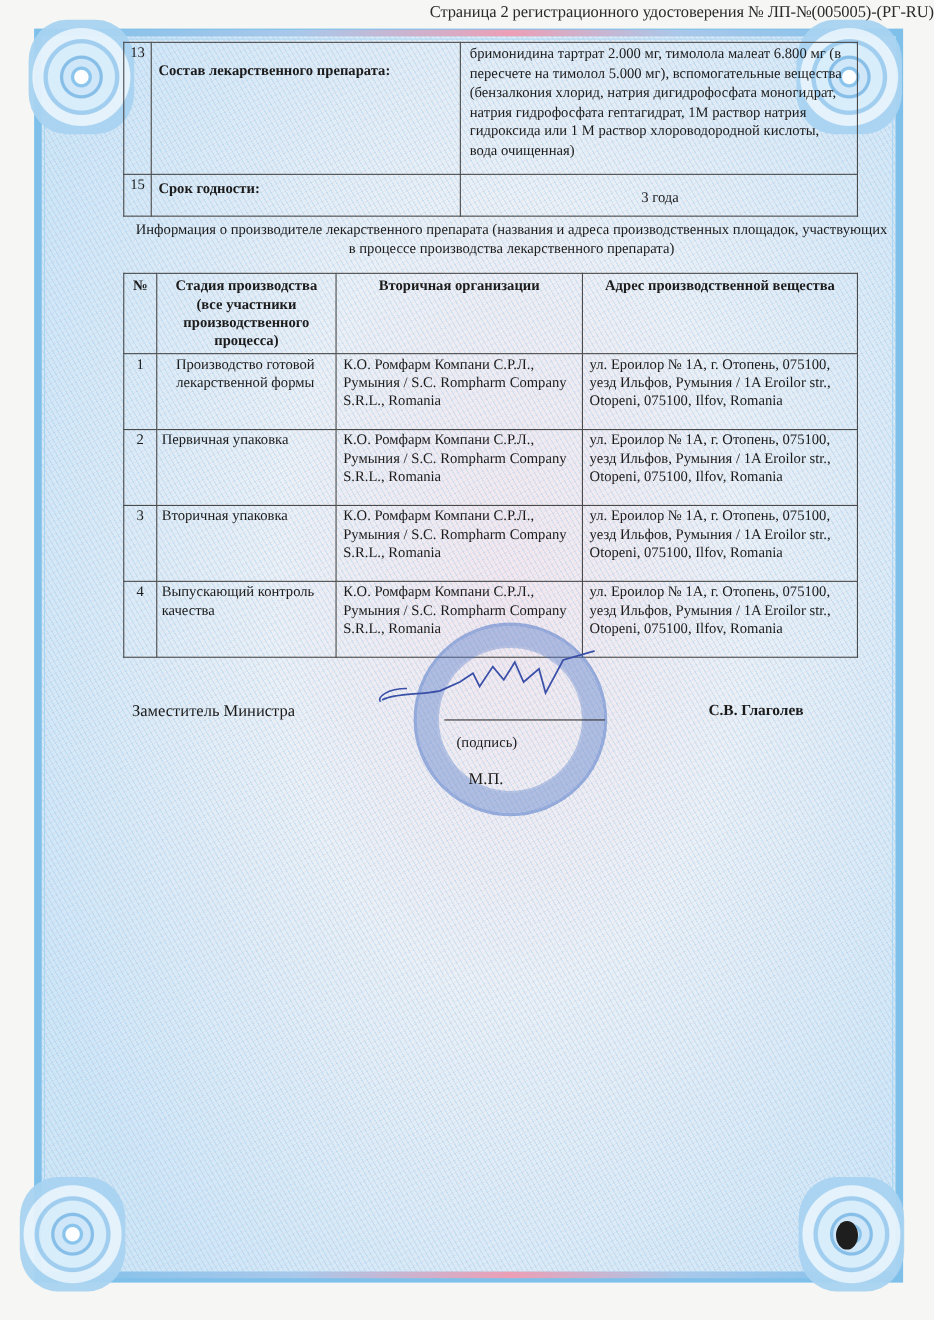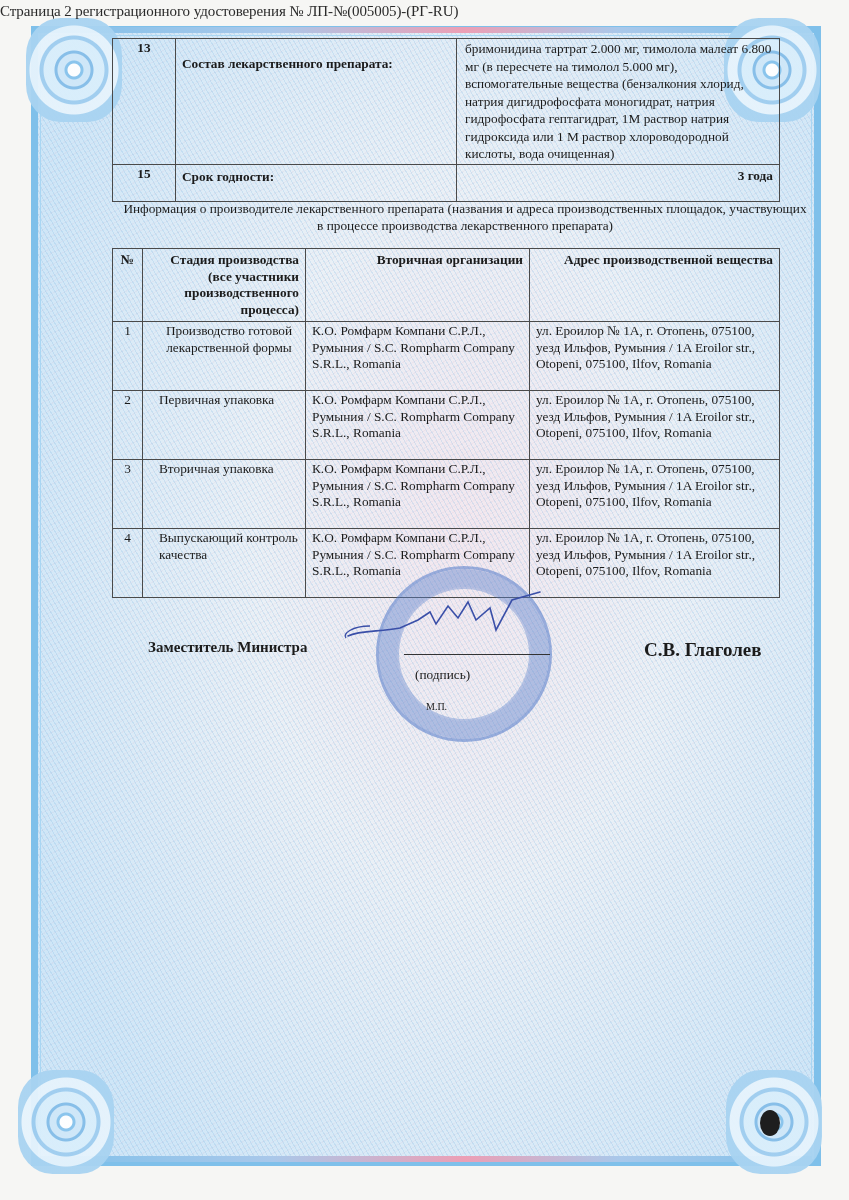--- a/index.html
+++ b/index.html
@@ -3,21 +3,21 @@
 <meta charset="utf-8">
 <style>
   html, body { margin: 0; padding: 0; }
   body {
     width: 849px; height: 1200px; position: relative; overflow: hidden;
     background: #f6f6f4;
     font-family: "Liberation Serif", "DejaVu Serif", serif;
     color: #1b1b1b;
   }
   .page-title {
-    position: absolute; left: 0; top: 3px; width: 849px; text-align: left;
+    position: absolute; left: 0; top: 3px; width: 849px; text-align: right;
     font-size: 15px; color: #2a2a2a; letter-spacing: -0.1px;
   }
   
   .frame {
     position: absolute; left: 31px; top: 26px; width: 790px; height: 1140px;
     box-sizing: border-box;
     border: 7px solid #7fc0ea;
     outline: 1px solid #a9d6f3; outline-offset: -10px;
     background:
       repeating-linear-gradient(60deg, rgba(120,180,225,0.22) 0 1px, transparent 1px 4px),
@@ -41,46 +41,46 @@
   .rosette.bl { left: 18px; top: 1070px; }
   .rosette.br { left: 726px; top: 1070px; }
   .hole {
     position: absolute; left: 760px; top: 1110px; width: 20px; height: 26px;
     border-radius: 50%; background: #1e1e1e;
   }
   
   table { border-collapse: collapse; position: absolute; }
   td, th { border: 1px solid #4a4a4a; vertical-align: top; }
   .t1 { left: 112px; top: 38px; width: 668px; font-size: 13.3px; line-height: 17.5px; }
-  .t1 .num { width: 22px; font-weight: bold; text-align: center; padding: 0 20px; }
+  .t1 .num { width: 22px; font-weight: normal; text-align: center; padding: 0 1px; }
   .t1 .lbl { width: 268px; font-weight: bold; padding: 16px 6px; }
   .t1 .val { padding: 1px 6px 1px 8px; }
   .t1 tr.r13 { height: 120px; }
   .t1 tr.r14 { height: 23px; }
-  .t1 .center { text-align: right; padding-top: 2px; font-weight: bold; }
+  .t1 .center { text-align: center; padding-top: 12px; }
 
   .info {
     position: absolute; left: 100px; top: 200px; width: 690px; text-align: center;
     font-size: 13.3px; line-height: 17px; margin-left: 20px;
   }
   .t2 { left: 112px; top: 248px; width: 668px; font-size: 13.3px; line-height: 16.5px; }
-  .t2 th { font-weight: bold; text-align: right; padding: 3px 6px; height: 62px; }
+  .t2 th { font-weight: bold; text-align: center; padding: 3px 6px; height: 62px; }
   .t2 th.c0 { width: 21px; text-align: center; padding: 3px 4px; }
   .t2 th.c1 { width: 150px; }
   .t2 th.c2 { width: 211px; }
   .t2 td { padding: 1px 6px 1px 6px; height: 66px; }
   .t2 td.c0 { text-align: center; padding: 1px 2px; }
-  .t2 td.c1 { padding-left: 16px; }
+  .t2 td.c1 { padding-left: 4px; }
   .t2 td.c1.center { text-align: center; }
 
-  .sign-title { position: absolute; left: 120px; top: 639px; font-weight: bold; font-size: 15px; margin-left: 28px; }
-  .sign-name { position: absolute; left: 644px; top: 639px; font-weight: bold; font-size: 19px; }
+  .sign-title { position: absolute; left: 120px; top: 639px; font-weight: normal; font-size: 15px; }
+  .sign-name { position: absolute; left: 644px; top: 639px; font-weight: bold; font-size: 14px; }
   .sign-line { position: absolute; left: 404px; top: 654px; width: 146px; border-top: 1px solid #333; }
   .sign-caption { position: absolute; left: 415px; top: 667px; font-size: 13.3px; }
-  .stamp-caption { position: absolute; left: 426px; top: 701px; font-size: 10px; }
+  .stamp-caption { position: absolute; left: 426px; top: 701px; font-size: 15px; }
   .stamp {
     position: absolute; left: 376px; top: 566px; width: 170px; height: 170px; border-radius: 50%;
     border: 3px solid rgba(80,120,200,0.55);
     box-shadow: inset 0 0 0 18px rgba(120,150,215,0.12), inset 0 0 0 20px rgba(80,120,200,0.35);
   }
   .signature {
     position: absolute; left: 340px; top: 590px; width: 210px; height: 60px;
   }
 </style>
 </head>

